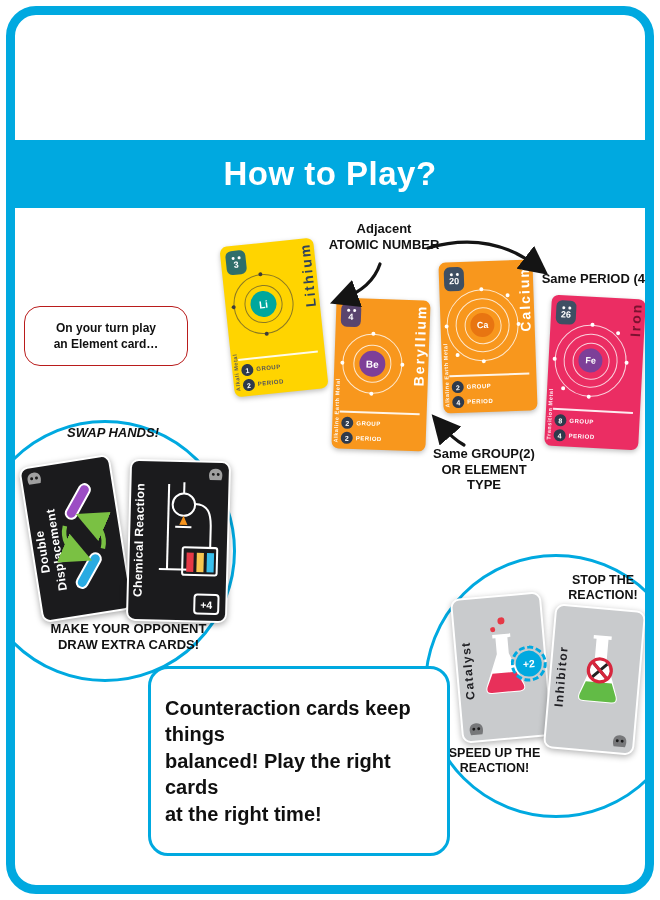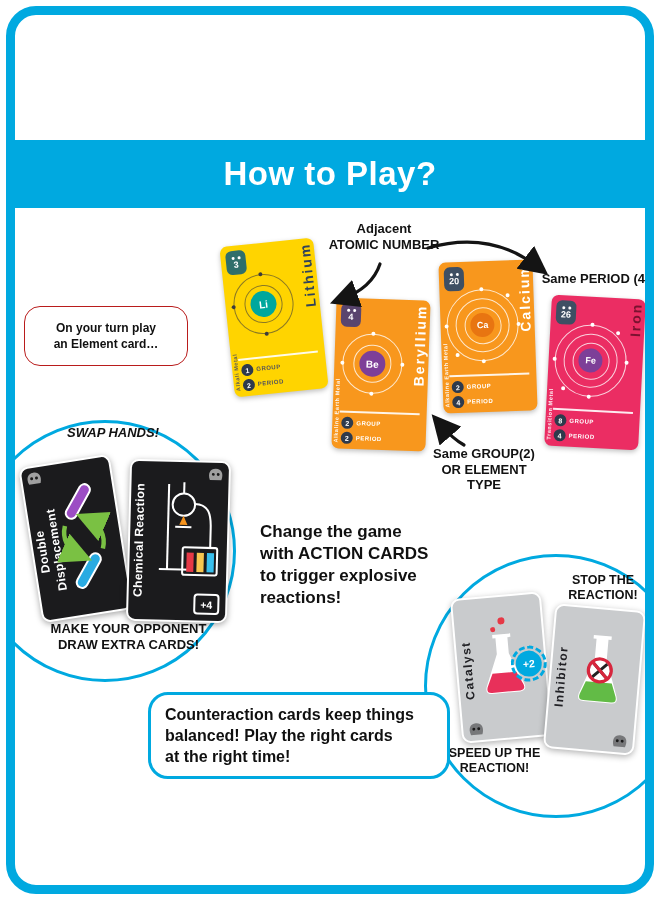--- a/index.html
+++ b/index.html
@@ -18,22 +18,22 @@
   #lab-group{left:416px;top:438px;width:120px;font-size:13px;}
   #lab-swap{left:40px;top:417px;width:130px;font-size:13px;font-style:italic;}
   #lab-make{left:18px;top:613px;width:205px;font-size:13px;}
   #lab-stop{left:545px;top:565px;width:100px;font-size:12.5px;}
   #lab-speed{left:434px;top:738px;width:105px;font-size:12.5px;}
 
   .bubble{position:absolute;background:#fff;white-space:pre-line;z-index:20;color:#101010;}
   #bubble-turn{left:16px;top:298px;width:162px;height:58px;border:1px solid #b91c1c;border-radius:16px;
     display:flex;align-items:center;justify-content:center;text-align:center;font-size:12px;font-weight:700;line-height:1.35;}
   #text-action{left:252px;top:513px;width:190px;font-size:17px;font-weight:700;line-height:1.3;text-align:left;z-index:12;position:absolute;white-space:pre-line;color:#101010;}
-  #bubble-counter{left:140px;top:684px;width:302px;border:3.5px solid var(--accent);border-radius:20px;
-    padding:9px 14px;font-size:16px;font-weight:700;line-height:1.32;text-align:left;box-sizing:border-box;}
+  #bubble-counter{left:140px;top:658px;width:302px;border:3.5px solid var(--accent);border-radius:20px;
+    padding:26px 14px;font-size:20px;font-weight:700;line-height:1.32;text-align:left;box-sizing:border-box;}
 
   .big-circle{position:absolute;border:3.5px solid var(--accent);border-radius:50%;z-index:1;background:transparent;}
   #circle-left{left:-34px;top:412px;width:256px;height:256px;}
   #circle-right{left:416px;top:546px;width:258px;height:258px;}
 
   .arrows{position:absolute;inset:0;z-index:14;pointer-events:none;}
 
   
   .ecard{position:absolute;width:94px;height:151px;border-radius:7px;z-index:10;box-shadow:0 2px 5px rgba(0,0,0,.25);}
   .badge{position:absolute;top:5px;left:5px;width:20px;height:24px;border-radius:6px;display:flex;flex-direction:column;
@@ -114,24 +114,20 @@
     <div class="lab" id="lab-swap">SWAP HANDS!</div>
     <div class="lab" id="lab-make">MAKE YOUR OPPONENT
 DRAW EXTRA CARDS!</div>
     <div class="lab" id="lab-stop">STOP THE
 REACTION!</div>
     <div class="lab" id="lab-speed">SPEED UP THE
 REACTION!</div>
 
     <div class="bubble" id="bubble-turn">On your turn play
 an Element card…</div>
-    <div id="text-action">Change the game
-with ACTION CARDS
-to trigger explosive
-reactions!</div>
     <div class="bubble" id="bubble-counter">Counteraction cards keep things
 balanced! Play the right cards
 at the right time!</div>
 
     <div class="ecard dark-rings" style="left: 219px; top: 234px; transform: rotate(-6deg); background-color: rgb(255, 212, 0);">
       <div class="badge" style="background-color: rgb(47, 111, 107);">
         <span class="eyes">
             <i></i>
             <i></i>
           </span>

